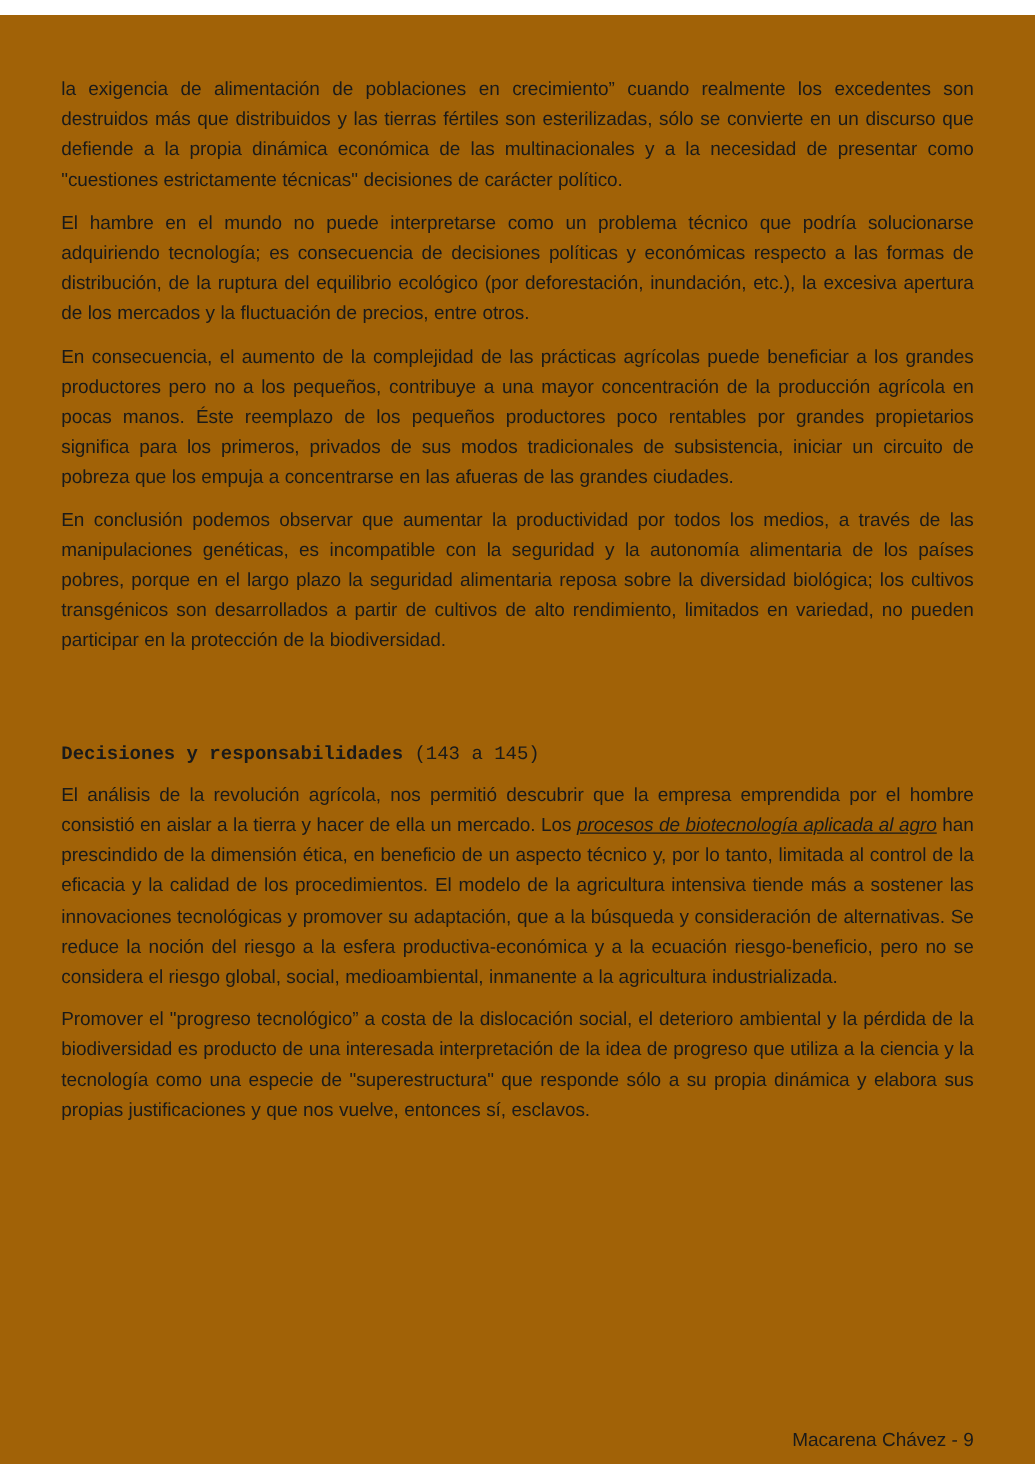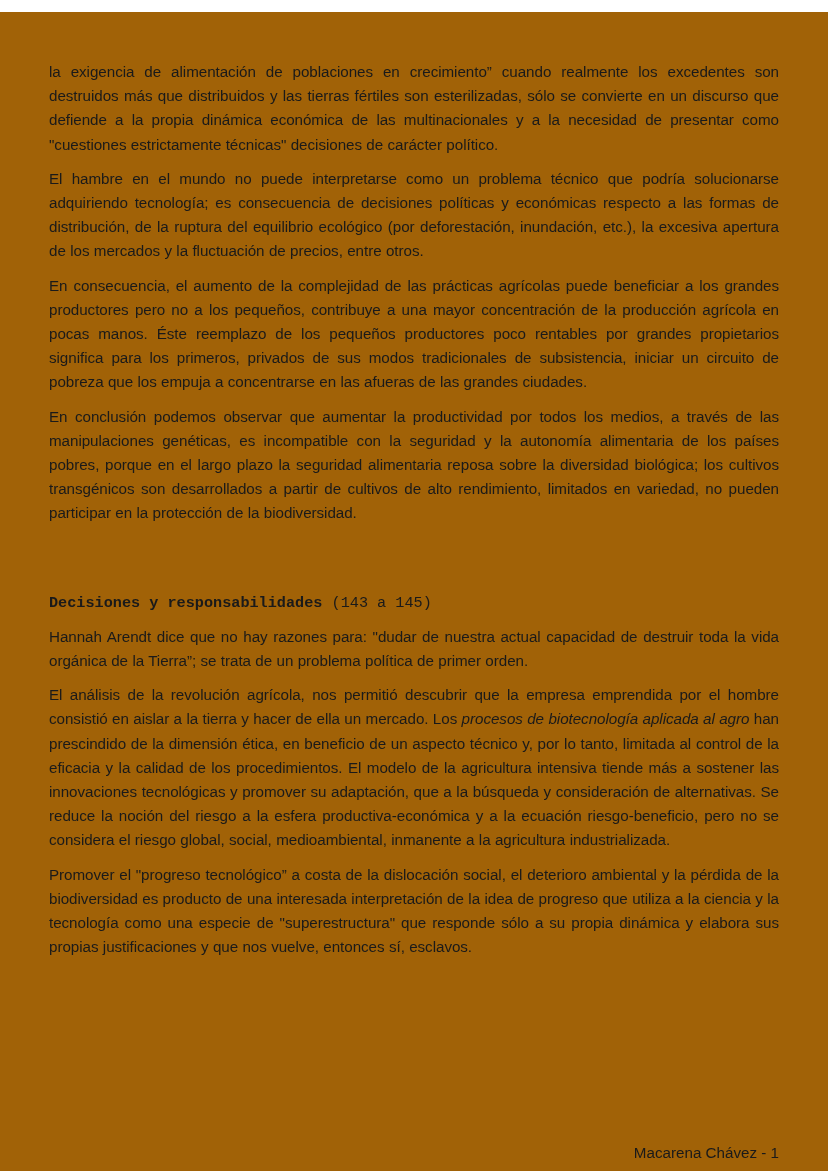--- a/index.html
+++ b/index.html
@@ -50,20 +50,21 @@
     font-family: Liberation Mono, monospace;
   }
   .section-heading .hd-bold {
     font-weight: bold;
   }
   .gap-before-heading {
     height: 55px;
   }
   em.it {
     font-style: italic;
+    text-decoration: underline;
   }
   .footer {
     position: absolute;
     left: 49px;
     top: 1130px;
     width: 730px;
     text-align: right;
     font-size: 15.2px;
     line-height: 22px;
     color: #1a1a1a;
@@ -82,22 +83,21 @@
     <p class="para">En consecuencia, el aumento de la complejidad de las prácticas agrícolas puede beneficiar a los grandes productores pero no a los pequeños, contribuye a una mayor concentración de la producción agrícola en pocas manos. Éste reemplazo de los pequeños productores poco rentables por grandes propietarios significa para los primeros, privados de sus modos tradicionales de subsistencia, iniciar un circuito de pobreza que los empuja a concentrarse en las afueras de las grandes ciudades.</p>
 
     <p class="para">En conclusión podemos observar que aumentar la productividad por todos los medios, a través de las manipulaciones genéticas, es incompatible con la seguridad y la autonomía alimentaria de los países pobres, porque en el largo plazo la seguridad alimentaria reposa sobre la diversidad biológica; los cultivos transgénicos son desarrollados a partir de cultivos de alto rendimiento, limitados en variedad, no pueden participar en la protección de la biodiversidad.</p>
 
     <div class="gap-before-heading"></div>
 
     <p class="section-heading">
       <span class="hd-bold">Decisiones y responsabilidades</span><span> (143 a 145)</span>
     </p>
 
-    <p class="para">Hannah Arendt dice que no hay razones para: "dudar de nuestra actual capacidad de destruir toda la vida orgánica de la Tierra”; se trata de un problema política de primer orden.</p>
 
     <p class="para"><span>El análisis de la revolución agrícola, nos permitió descubrir que la empresa emprendida por el hombre consistió en aislar a la tierra y hacer de ella un mercado. Los </span><em class="it">procesos de biotecnología aplicada al agro</em><span> han prescindido de la dimensión ética, en beneficio de un aspecto técnico y, por lo tanto, limitada al control de la eficacia y la calidad de los procedimientos. El modelo de la agricultura intensiva tiende más a sostener las innovaciones tecnológicas y promover su adaptación, que a la búsqueda y consideración de alternativas. Se reduce la noción del riesgo a la esfera productiva-económica y a la ecuación riesgo-beneficio, pero no se considera el riesgo global, social, medioambiental, inmanente a la agricultura industrializada.</span></p>
 
     <p class="para">Promover el "progreso tecnológico” a costa de la dislocación social, el deterioro ambiental y la pérdida de la biodiversidad es producto de una interesada interpretación de la idea de progreso que utiliza a la ciencia y la tecnología como una especie de "superestructura" que responde sólo a su propia dinámica y elabora sus propias justificaciones y que nos vuelve, entonces sí, esclavos.</p>
 
   </div>
 
-  <div class="footer">Macarena Chávez - 1</div>
+  <div class="footer">Macarena Chávez - 9</div>
 </div>
 
 </body></html>

